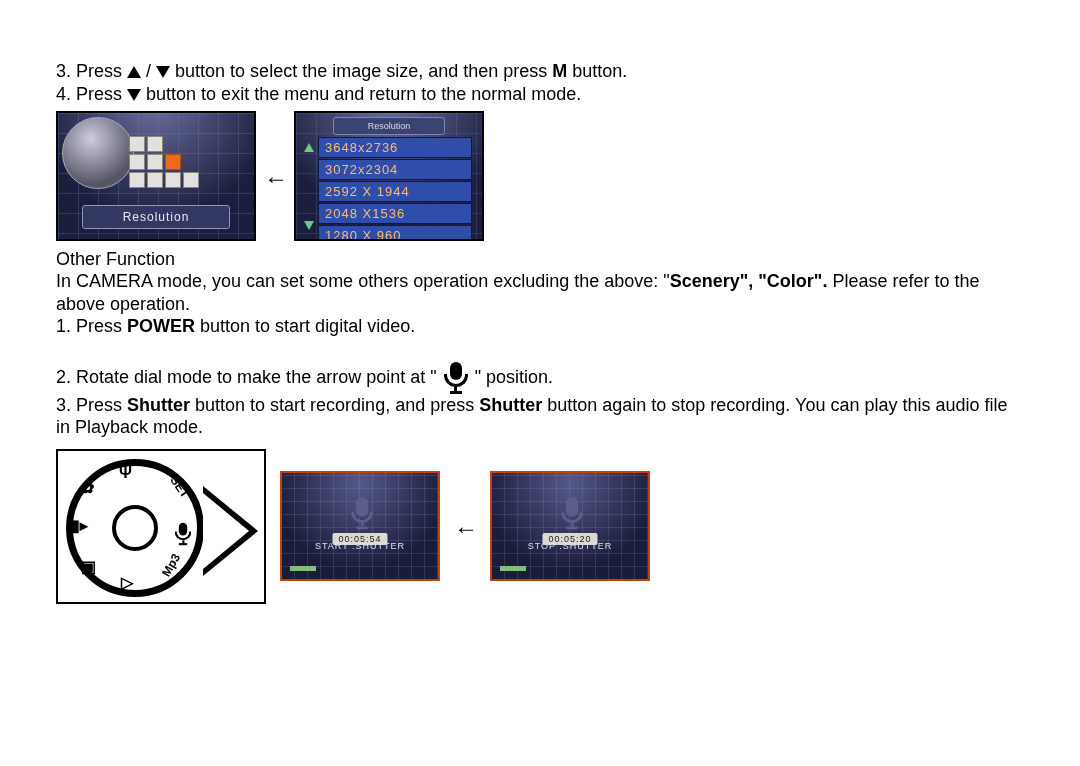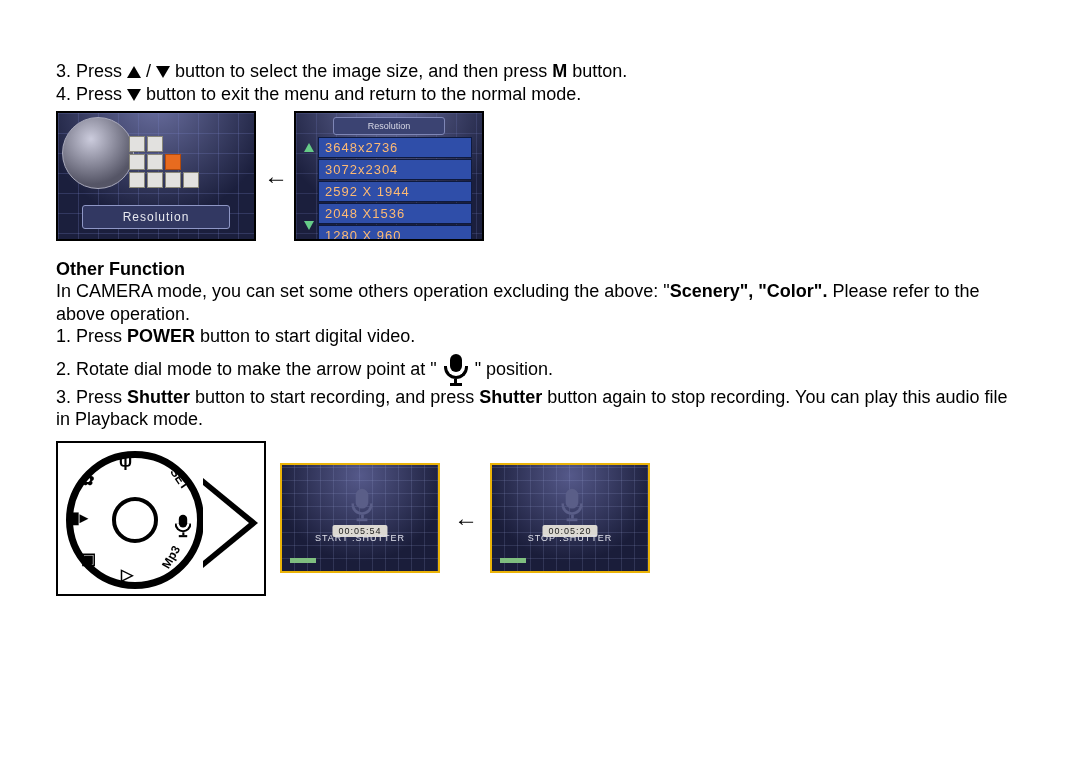--- a/index.html
+++ b/index.html
@@ -145,22 +145,22 @@
     position: absolute;
     left: 8px;
     width: 0; height: 0;
     border-left: 5px solid transparent;
     border-right: 5px solid transparent;
   }
   .res-arrow-up { top: 30px; border-bottom: 9px solid #6c8; }
   .res-arrow-down { top: 108px; border-top: 9px solid #6c8; }
 
   .subhead {
-    font-weight: bold;
-    margin-top: 18px;
+    font-weight: normal;
+    margin-top: 8px;
   }
   .section-bar {
     background: #000;
     color: #fff;
     font-weight: bold;
     font-size: 28px;
     padding: 4px 8px 6px 8px;
     margin: 18px 0 12px 0;
   }
   .mic-icon {
@@ -238,21 +238,21 @@
     position: absolute;
     left: -55px; top: -38px;
     width: 0; height: 0;
     border-top: 38px solid transparent;
     border-bottom: 38px solid transparent;
     border-left: 46px solid #fff;
   }
 
   .rec-screen {
     width: 160px; height: 110px;
-    border: 2px solid #eab308;
+    border: 2px solid #c2410c;
     background: #262652;
     position: relative;
     box-sizing: border-box;
     overflow: hidden;
   }
   .rec-screen .grid {
     position: absolute; inset: 0;
     background:
       repeating-linear-gradient(0deg, transparent 0 12px, rgba(150,160,210,0.18) 12px 13px),
       repeating-linear-gradient(90deg, transparent 0 12px, rgba(150,160,210,0.18) 12px 13px),
@@ -349,21 +349,21 @@
   <div class="subhead">Other Function</div>
   <div class="line">
     <span>In CAMERA mode, you can set some others operation excluding the above: "</span><b>Scenery", "Color".</b><span> Please refer to the above operation.</span>
   </div>
 
 
   <div class="line">
     <span>1. Press </span><b>POWER</b><span> button to start digital video.</span>
   </div>
 
-  <div class="line" style="margin-top:6px;">
+  <div class="line" style="margin-top:24px;">
     <span>2. Rotate dial mode to make the arrow point at "</span>
     <span class="mic-icon">
       <span class="mic-body"></span>
         <span class="mic-arc"></span>
         <span class="mic-stem"></span>
         <span class="mic-base"></span>
     </span>
     <span>" position.</span>
   </div>
 

